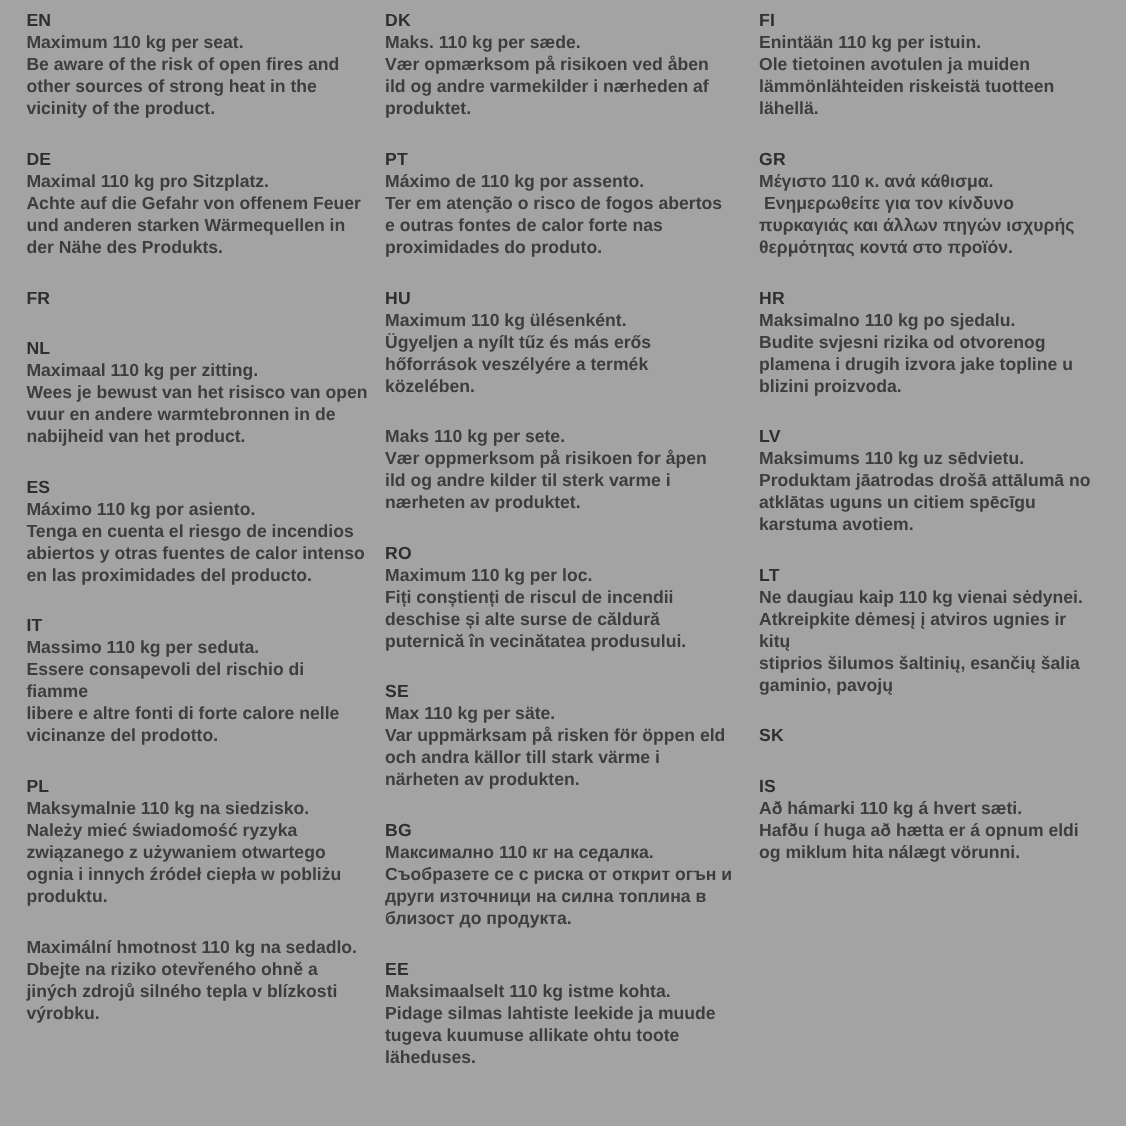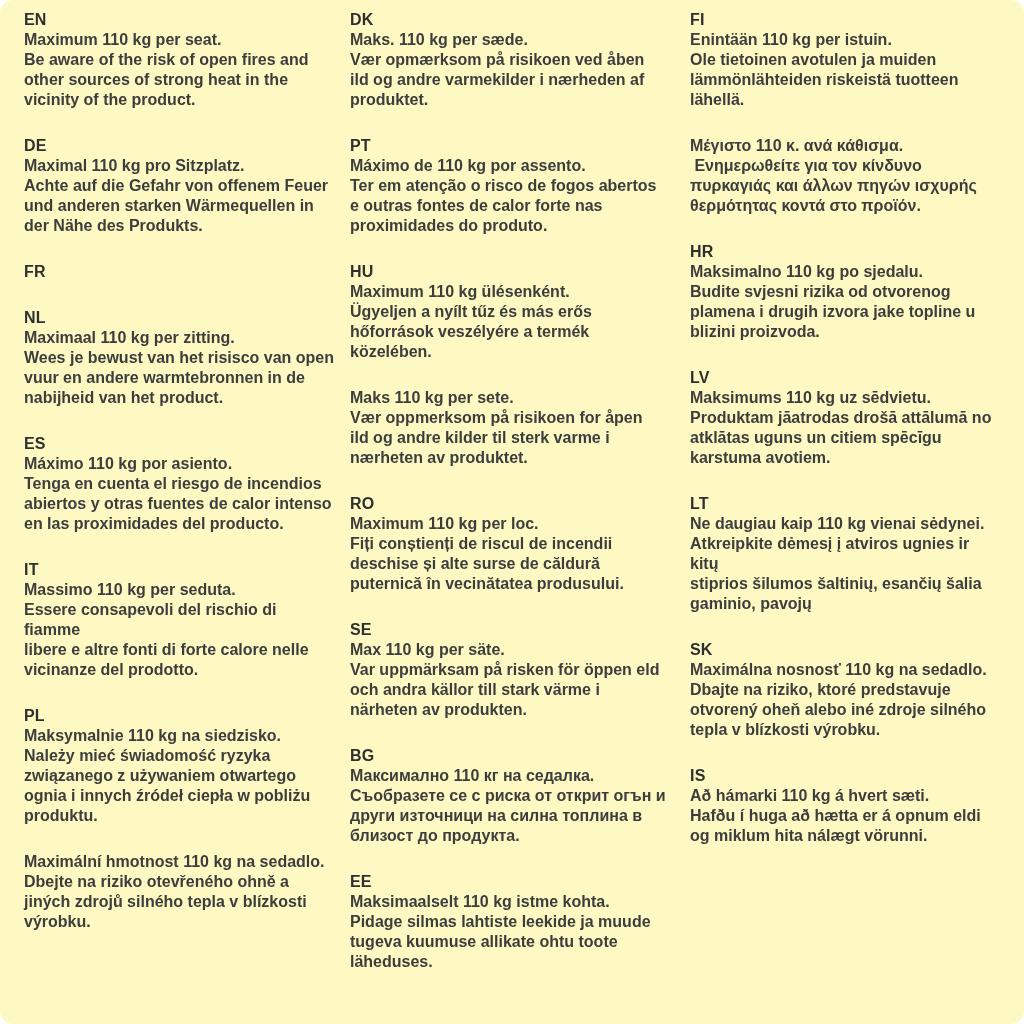--- a/index.html
+++ b/index.html
@@ -5,26 +5,25 @@
   * { margin: 0; padding: 0; box-sizing: border-box; }
   html, body {
     width: 1024px;
     background: #ffffff;
     font-family: "Liberation Sans", "DejaVu Sans", sans-serif;
   }
   .page {
     position: relative;
     width: 1024px;
     height: 1024px;
-    background: #fef9c3;
+    background: #a3a3a3;
     padding: 10px 0 0 24px;
     display: grid;
     grid-template-columns: 326px 340px 324px;
     align-items: start;
-    border-radius: 13px;
   }
   .col {
     display: block;
     padding-right: 14px;
   }
   .block {
     margin-bottom: 26px;
   }
   .code {
     font-size: 16px;
@@ -161,20 +160,21 @@
 
   <div class="col">
     <section class="block">
       <h2 class="code">FI</h2>
       <p class="text">Enintään 110 kg per istuin.
 Ole tietoinen avotulen ja muiden
 lämmönlähteiden riskeistä tuotteen
 lähellä.</p>
     </section>
     <section class="block">
+      <h2 class="code">GR</h2>
       <p class="text">Μέγιστο 110 κ. ανά κάθισμα.
 &nbsp;Ενημερωθείτε για τον κίνδυνο
 πυρκαγιάς και άλλων πηγών ισχυρής
 θερμότητας κοντά στο προϊόν.</p>
     </section>
     <section class="block">
       <h2 class="code">HR</h2>
       <p class="text">Maksimalno 110 kg po sjedalu.
 Budite svjesni rizika od otvorenog
 plamena i drugih izvora jake topline u
@@ -189,24 +189,20 @@
     </section>
     <section class="block">
       <h2 class="code">LT</h2>
       <p class="text">Ne daugiau kaip 110 kg vienai sėdynei.
 Atkreipkite dėmesį į atviros ugnies ir kitų
 stiprios šilumos šaltinių, esančių šalia
 gaminio, pavojų</p>
     </section>
     <section class="block">
       <h2 class="code">SK</h2>
-      <p class="text">Maximálna nosnosť 110 kg na sedadlo.
-Dbajte na riziko, ktoré predstavuje
-otvorený oheň alebo iné zdroje silného
-tepla v blízkosti výrobku.</p>
     </section>
     <section class="block">
       <h2 class="code">IS</h2>
       <p class="text">Að hámarki 110 kg á hvert sæti.
 Hafðu í huga að hætta er á opnum eldi
 og miklum hita nálægt vörunni.</p>
     </section>
   </div>
 
 </div>

